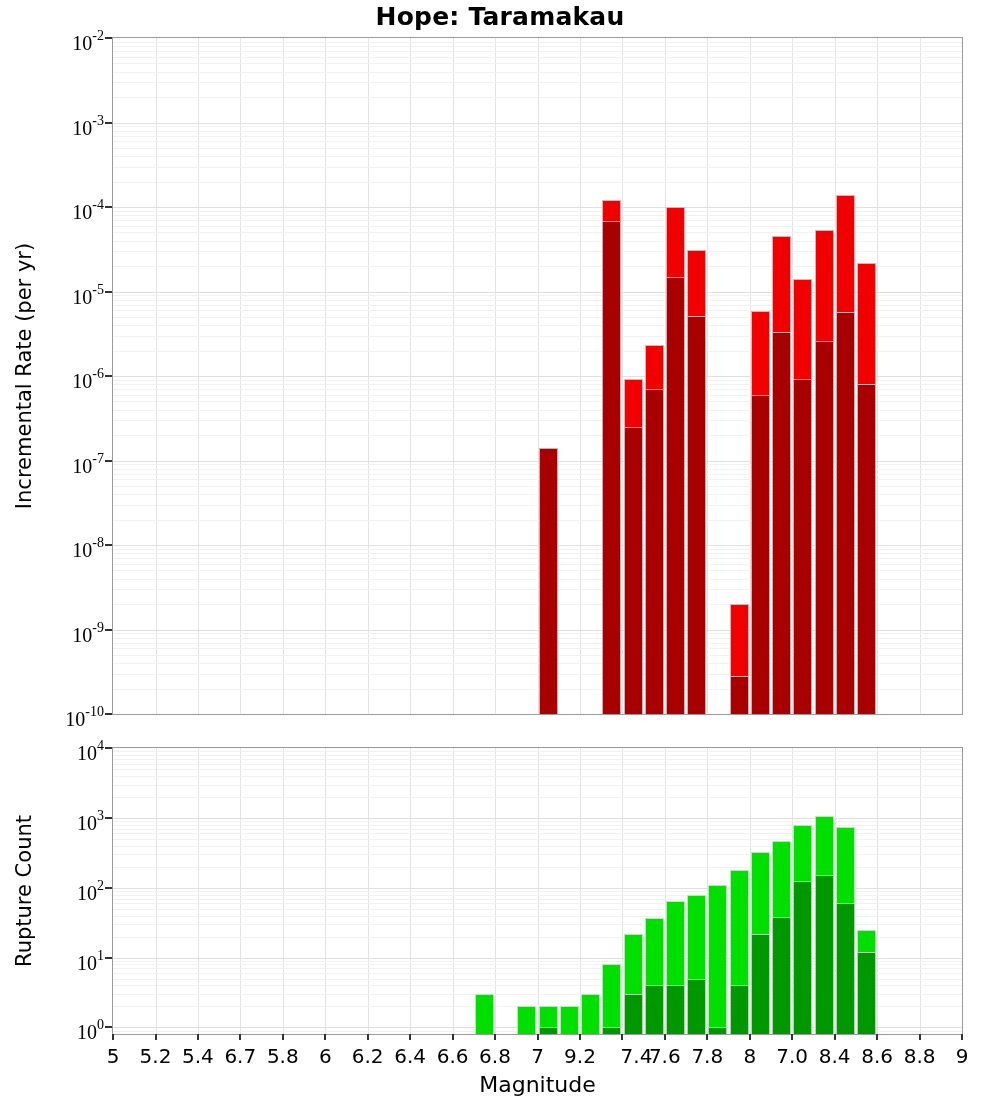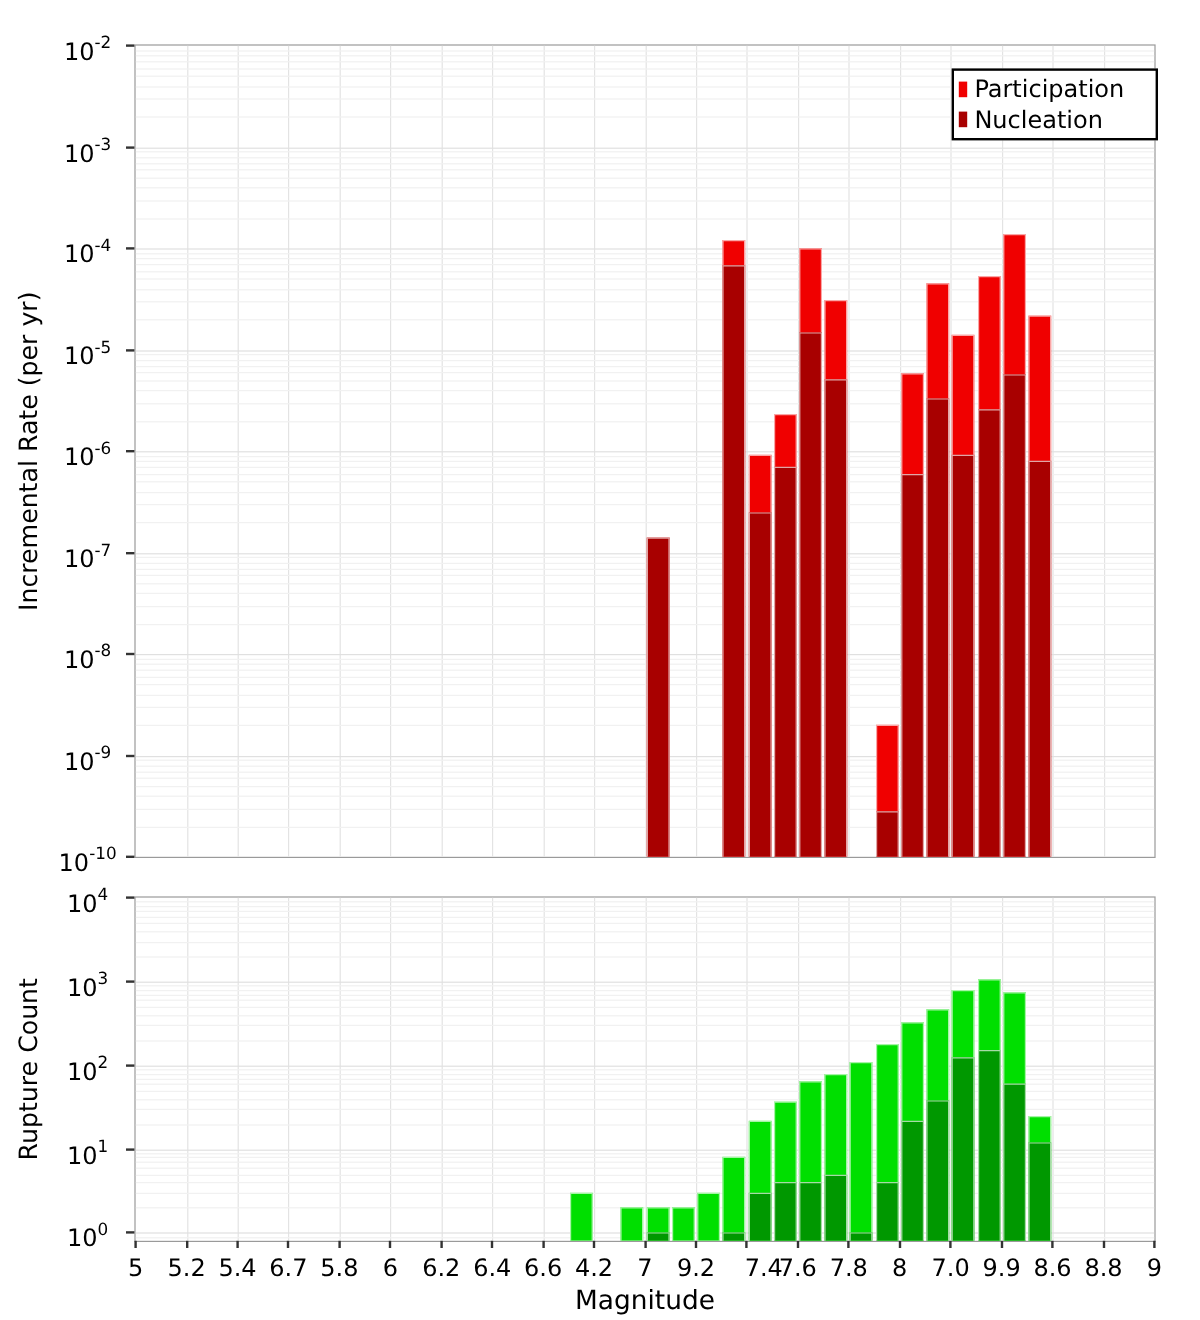--- a/index.html
+++ b/index.html
@@ -11,36 +11,37 @@
   #plot1{left:112px;top:37px;width:851px;height:678px;}
   #plot2{left:112px;top:747px;width:851px;height:288px;}
   .gl{position:absolute;left:0;width:100%;height:1px;}
   .gl.major{background:#e0e0e0;}
   .gl.minor{background:#f1f1f1;}
   .gv{position:absolute;top:0;height:100%;width:1px;background:#e3e3e3;}
   .bar{position:absolute;box-sizing:border-box;border:1px solid rgba(255,255,255,0.65);border-bottom:none;}
   .ylabel{position:absolute;white-space:nowrap;font-size:21px;
           transform:translate(-50%,-50%) rotate(-90deg);}
   .xlabel{position:absolute;left:112px;width:851px;text-align:center;font-size:22px;}
-  .ytick-label{position:absolute;width:62px;text-align:center;font-size:20px;line-height:28px;height:28px;}
+  .ytick-label{position:absolute;width:62px;text-align:right;font-size:20px;line-height:28px;height:28px;font-family:Liberation Serif, serif;}
   .ytick-label sup{font-size:14px;position:relative;top:-2px;letter-spacing:0;}
   .xtick-label{position:absolute;width:60px;text-align:center;font-size:20px;}
   .tick{position:absolute;background:#333;}
   .legend{position:absolute;background:#fff;border:2px solid #000;box-sizing:border-box;
           display:flex;flex-direction:column;justify-content:space-evenly;padding:2px 4px;z-index:10;}
   #legend1{left:793px;top:57px;width:172px;height:60px;}
   #legend2{left:135px;top:755px;width:210px;height:57px;}
   .lrow{display:flex;align-items:center;gap:6px;}
   .lrow .sw{display:inline-block;width:7px;height:13px;flex:0 0 auto;}
   .lrow .ltext{font-size:20px;line-height:24px;white-space:nowrap;}
 </style>
 </head>
 <body>
 
 <div class="figure">
+  <div class="title">Hope: Taramakau</div>
 
   <div class="ylabel" style="left:24px;top:376px;">Incremental Rate (per yr)</div>
   <div class="ylabel" style="left:24px;top:891px;">Rupture Count</div>
   <div class="xlabel" style="top:1072px;">Magnitude</div>
 
   <div id="plot1" class="plot">
       <div class="gv" style="left: 42.5px;"></div>
       <div class="gv" style="left: 84.9px;"></div>
       <div class="gv" style="left: 127.3px;"></div>
       <div class="gv" style="left: 169.8px;"></div>
@@ -242,30 +243,20 @@
       <div class="bar" style="left: 595.4px; width: 19px; top: 279.4px; height: 6.6px; background: rgb(0, 152, 0); z-index: 3;"></div>
       <div class="bar" style="left: 616.6px; width: 19px; top: 237.3px; height: 48.7px; background: rgb(0, 152, 0); z-index: 3;"></div>
       <div class="bar" style="left: 637.9px; width: 19px; top: 185.6px; height: 100.4px; background: rgb(0, 152, 0); z-index: 3;"></div>
       <div class="bar" style="left: 659.1px; width: 19px; top: 169.1px; height: 116.9px; background: rgb(0, 152, 0); z-index: 3;"></div>
       <div class="bar" style="left: 680.3px; width: 19px; top: 132.9px; height: 153.1px; background: rgb(0, 152, 0); z-index: 3;"></div>
       <div class="bar" style="left: 701.5px; width: 19px; top: 127.4px; height: 158.6px; background: rgb(0, 152, 0); z-index: 3;"></div>
       <div class="bar" style="left: 722.8px; width: 19px; top: 155.2px; height: 130.8px; background: rgb(0, 152, 0); z-index: 3;"></div>
       <div class="bar" style="left: 744px; width: 19px; top: 204px; height: 82px; background: rgb(0, 152, 0); z-index: 3;"></div>
     </div>
 
-  <div id="legend1" class="legend">
-    <div class="lrow">
-      <span class="sw" style="background: rgb(240, 0, 0);"></span>
-      <span class="ltext">Participation</span>
-    </div>
-    <div class="lrow">
-      <span class="sw" style="background: rgb(168, 0, 0);"></span>
-      <span class="ltext">Nucleation</span>
-    </div>
-  </div>
 
 
   <div id="axes-deco">
       <div class="tick" style="left: 105px; width: 7px; height: 2px; top: 37px;"></div>
       <div class="tick" style="left: 105px; width: 7px; height: 2px; top: 121.5px;"></div>
       <div class="tick" style="left: 105px; width: 7px; height: 2px; top: 206px;"></div>
       <div class="tick" style="left: 105px; width: 7px; height: 2px; top: 290.5px;"></div>
       <div class="tick" style="left: 105px; width: 7px; height: 2px; top: 375px;"></div>
       <div class="tick" style="left: 105px; width: 7px; height: 2px; top: 459.5px;"></div>
       <div class="tick" style="left: 105px; width: 7px; height: 2px; top: 544px;"></div>
@@ -314,25 +305,25 @@
     <div class="ytick-label" style="left: 42px; top: 1013.4px;">10<sup>0</sup></div>
     <div class="xtick-label" style="left: 83px; top: 1044px;">5</div>
     <div class="xtick-label" style="left: 125.5px; top: 1044px;">5.2</div>
     <div class="xtick-label" style="left: 167.9px; top: 1044px;">5.4</div>
     <div class="xtick-label" style="left: 210.3px; top: 1044px;">6.7</div>
     <div class="xtick-label" style="left: 252.8px; top: 1044px;">5.8</div>
     <div class="xtick-label" style="left: 295.3px; top: 1044px;">6</div>
     <div class="xtick-label" style="left: 337.7px; top: 1044px;">6.2</div>
     <div class="xtick-label" style="left: 380.2px; top: 1044px;">6.4</div>
     <div class="xtick-label" style="left: 422.6px; top: 1044px; text-align: center;">6.6</div>
-    <div class="xtick-label" style="left: 465px; top: 1044px;">4.2</div>
+    <div class="xtick-label" style="left: 465px; top: 1044px;">6.8</div>
     <div class="xtick-label" style="left: 507.5px; top: 1044px;">7</div>
     <div class="xtick-label" style="left: 550px; top: 1044px;">9.2</div>
     <div class="xtick-label" style="left: 592.4px; top: 1044px; text-align: right;">7.4</div>
     <div class="xtick-label" style="left: 634.8px; top: 1044px;">7.6</div>
     <div class="xtick-label" style="left: 677.3px; top: 1044px;">7.8</div>
     <div class="xtick-label" style="left: 719.8px; top: 1044px;">8</div>
     <div class="xtick-label" style="left: 762.2px; top: 1044px;">7.0</div>
-    <div class="xtick-label" style="left: 804.7px; top: 1044px;">9.9</div>
+    <div class="xtick-label" style="left: 804.7px; top: 1044px;">8.4</div>
     <div class="xtick-label" style="left: 847.1px; top: 1044px;">8.6</div>
     <div class="xtick-label" style="left: 889.6px; top: 1044px;">8.8</div>
     <div class="xtick-label" style="left: 932px; top: 1044px;">9</div>
   </div>
 
 </body></html>

